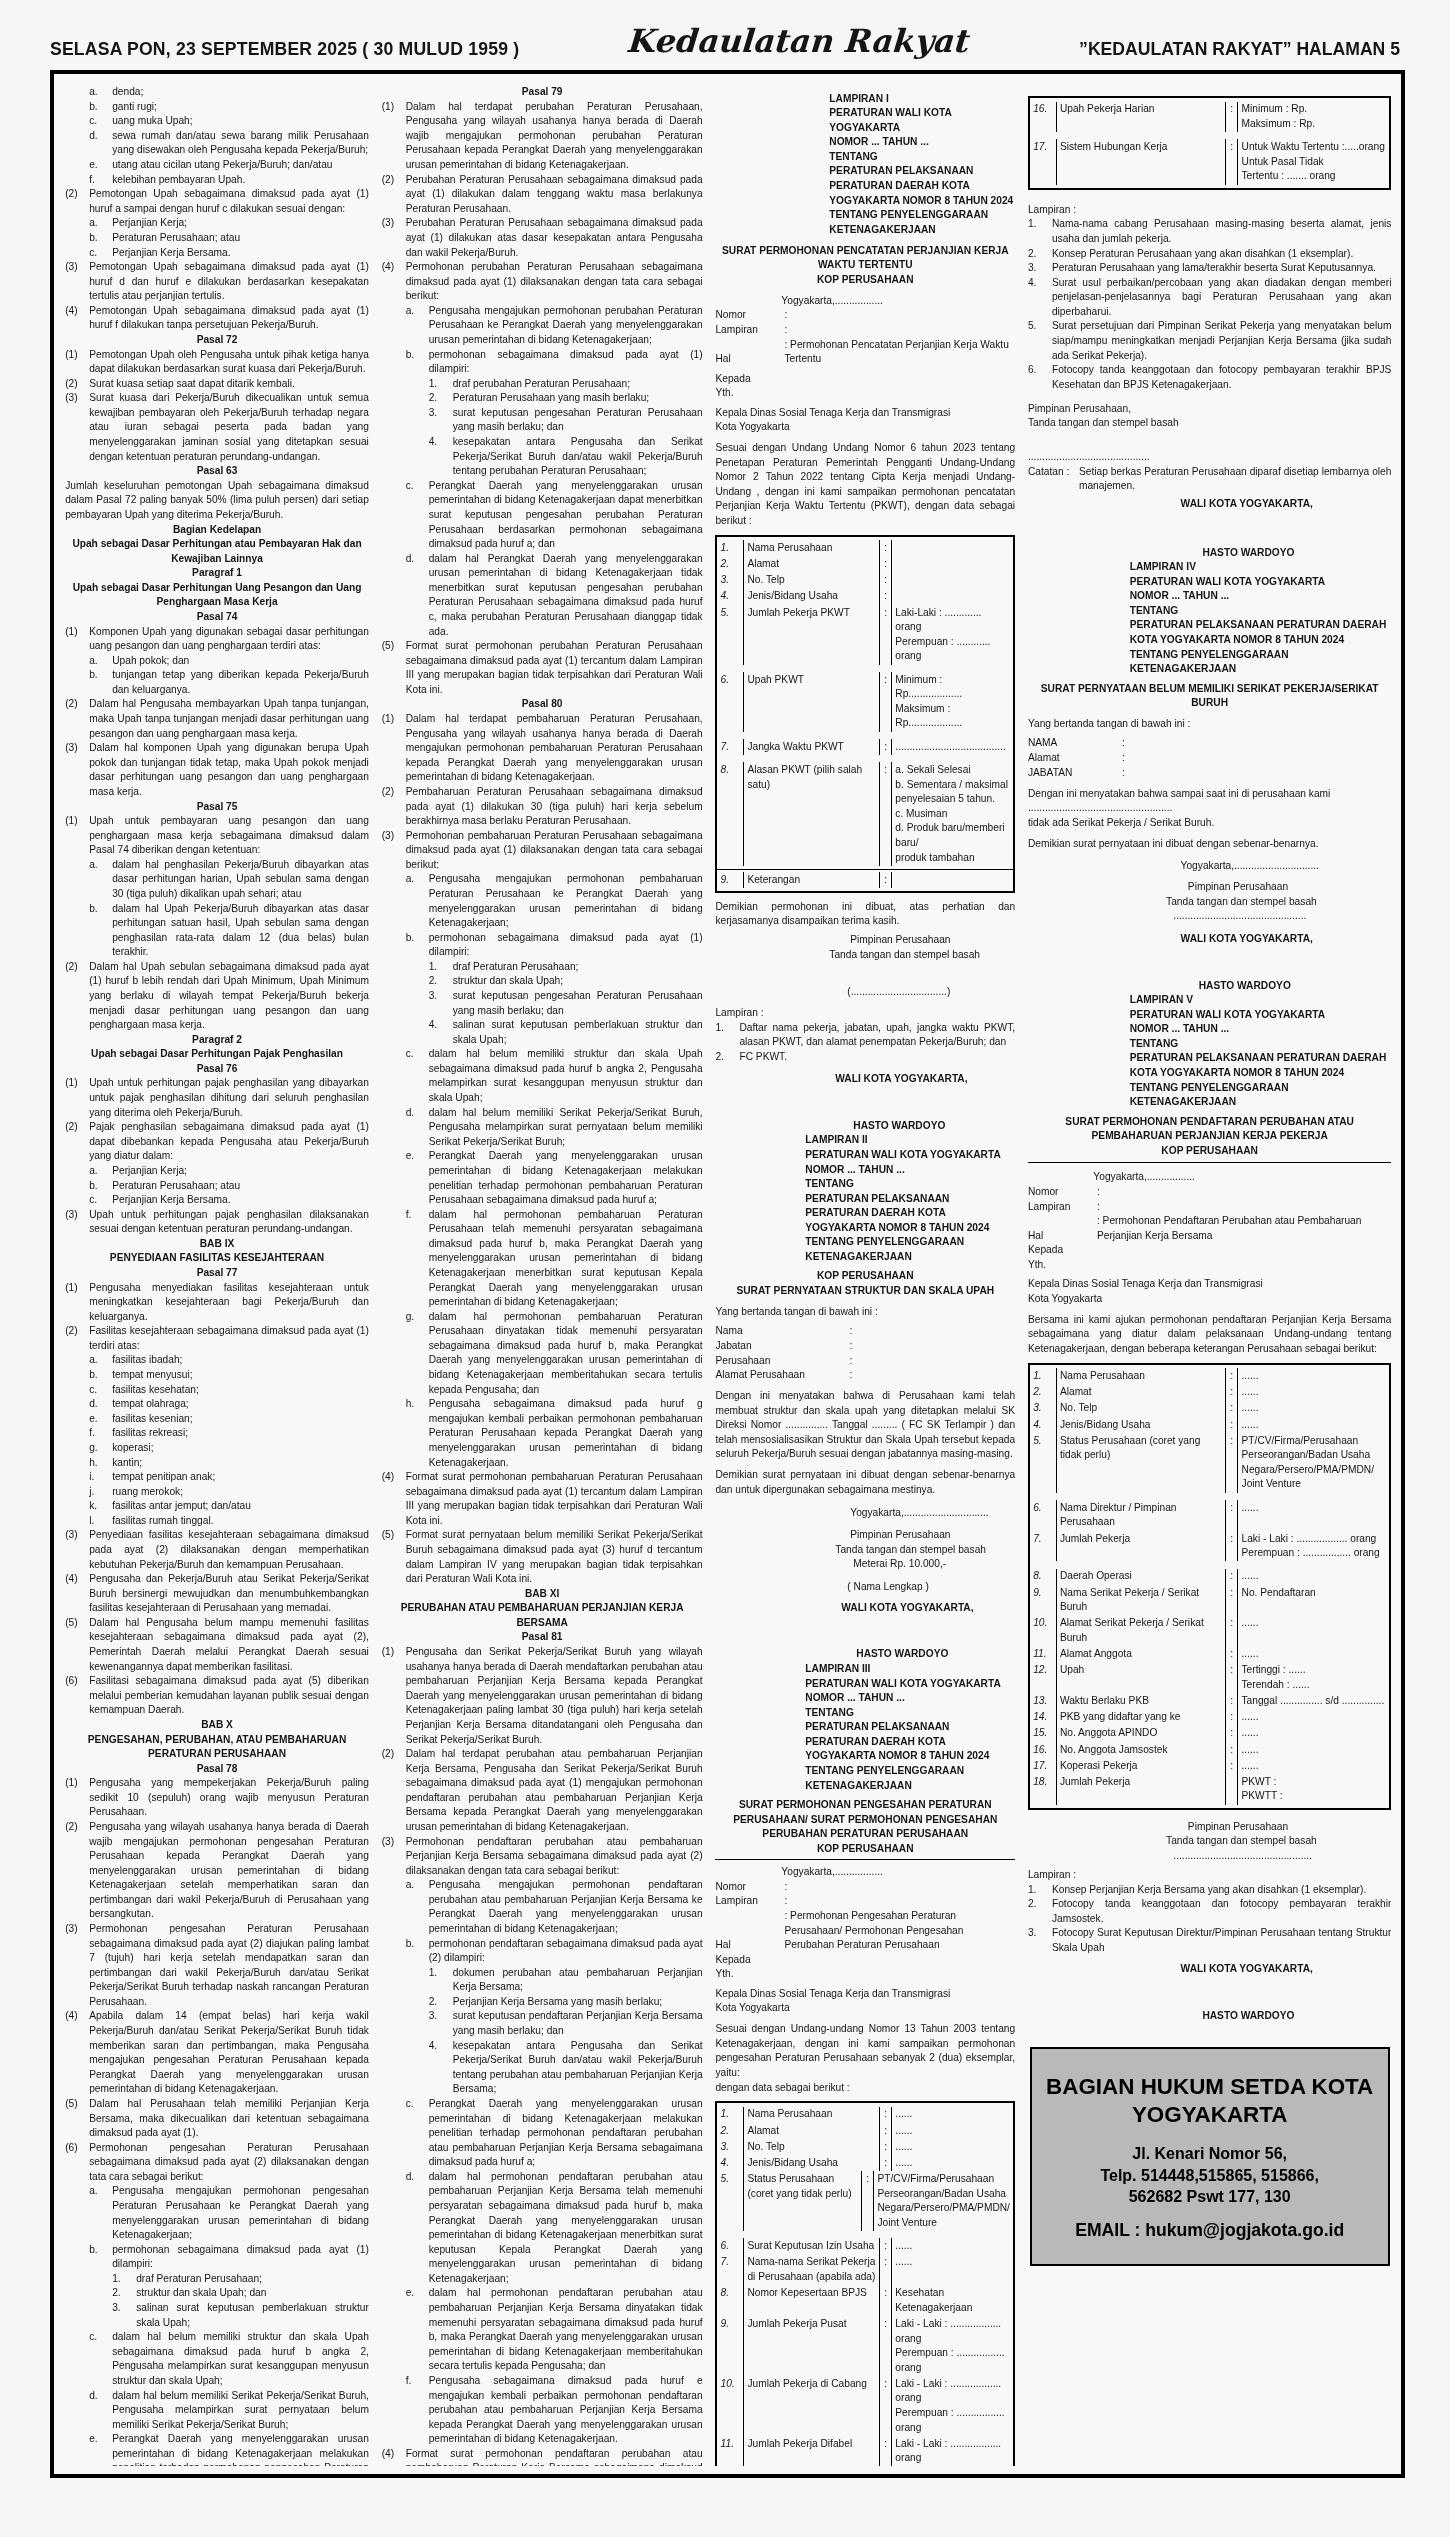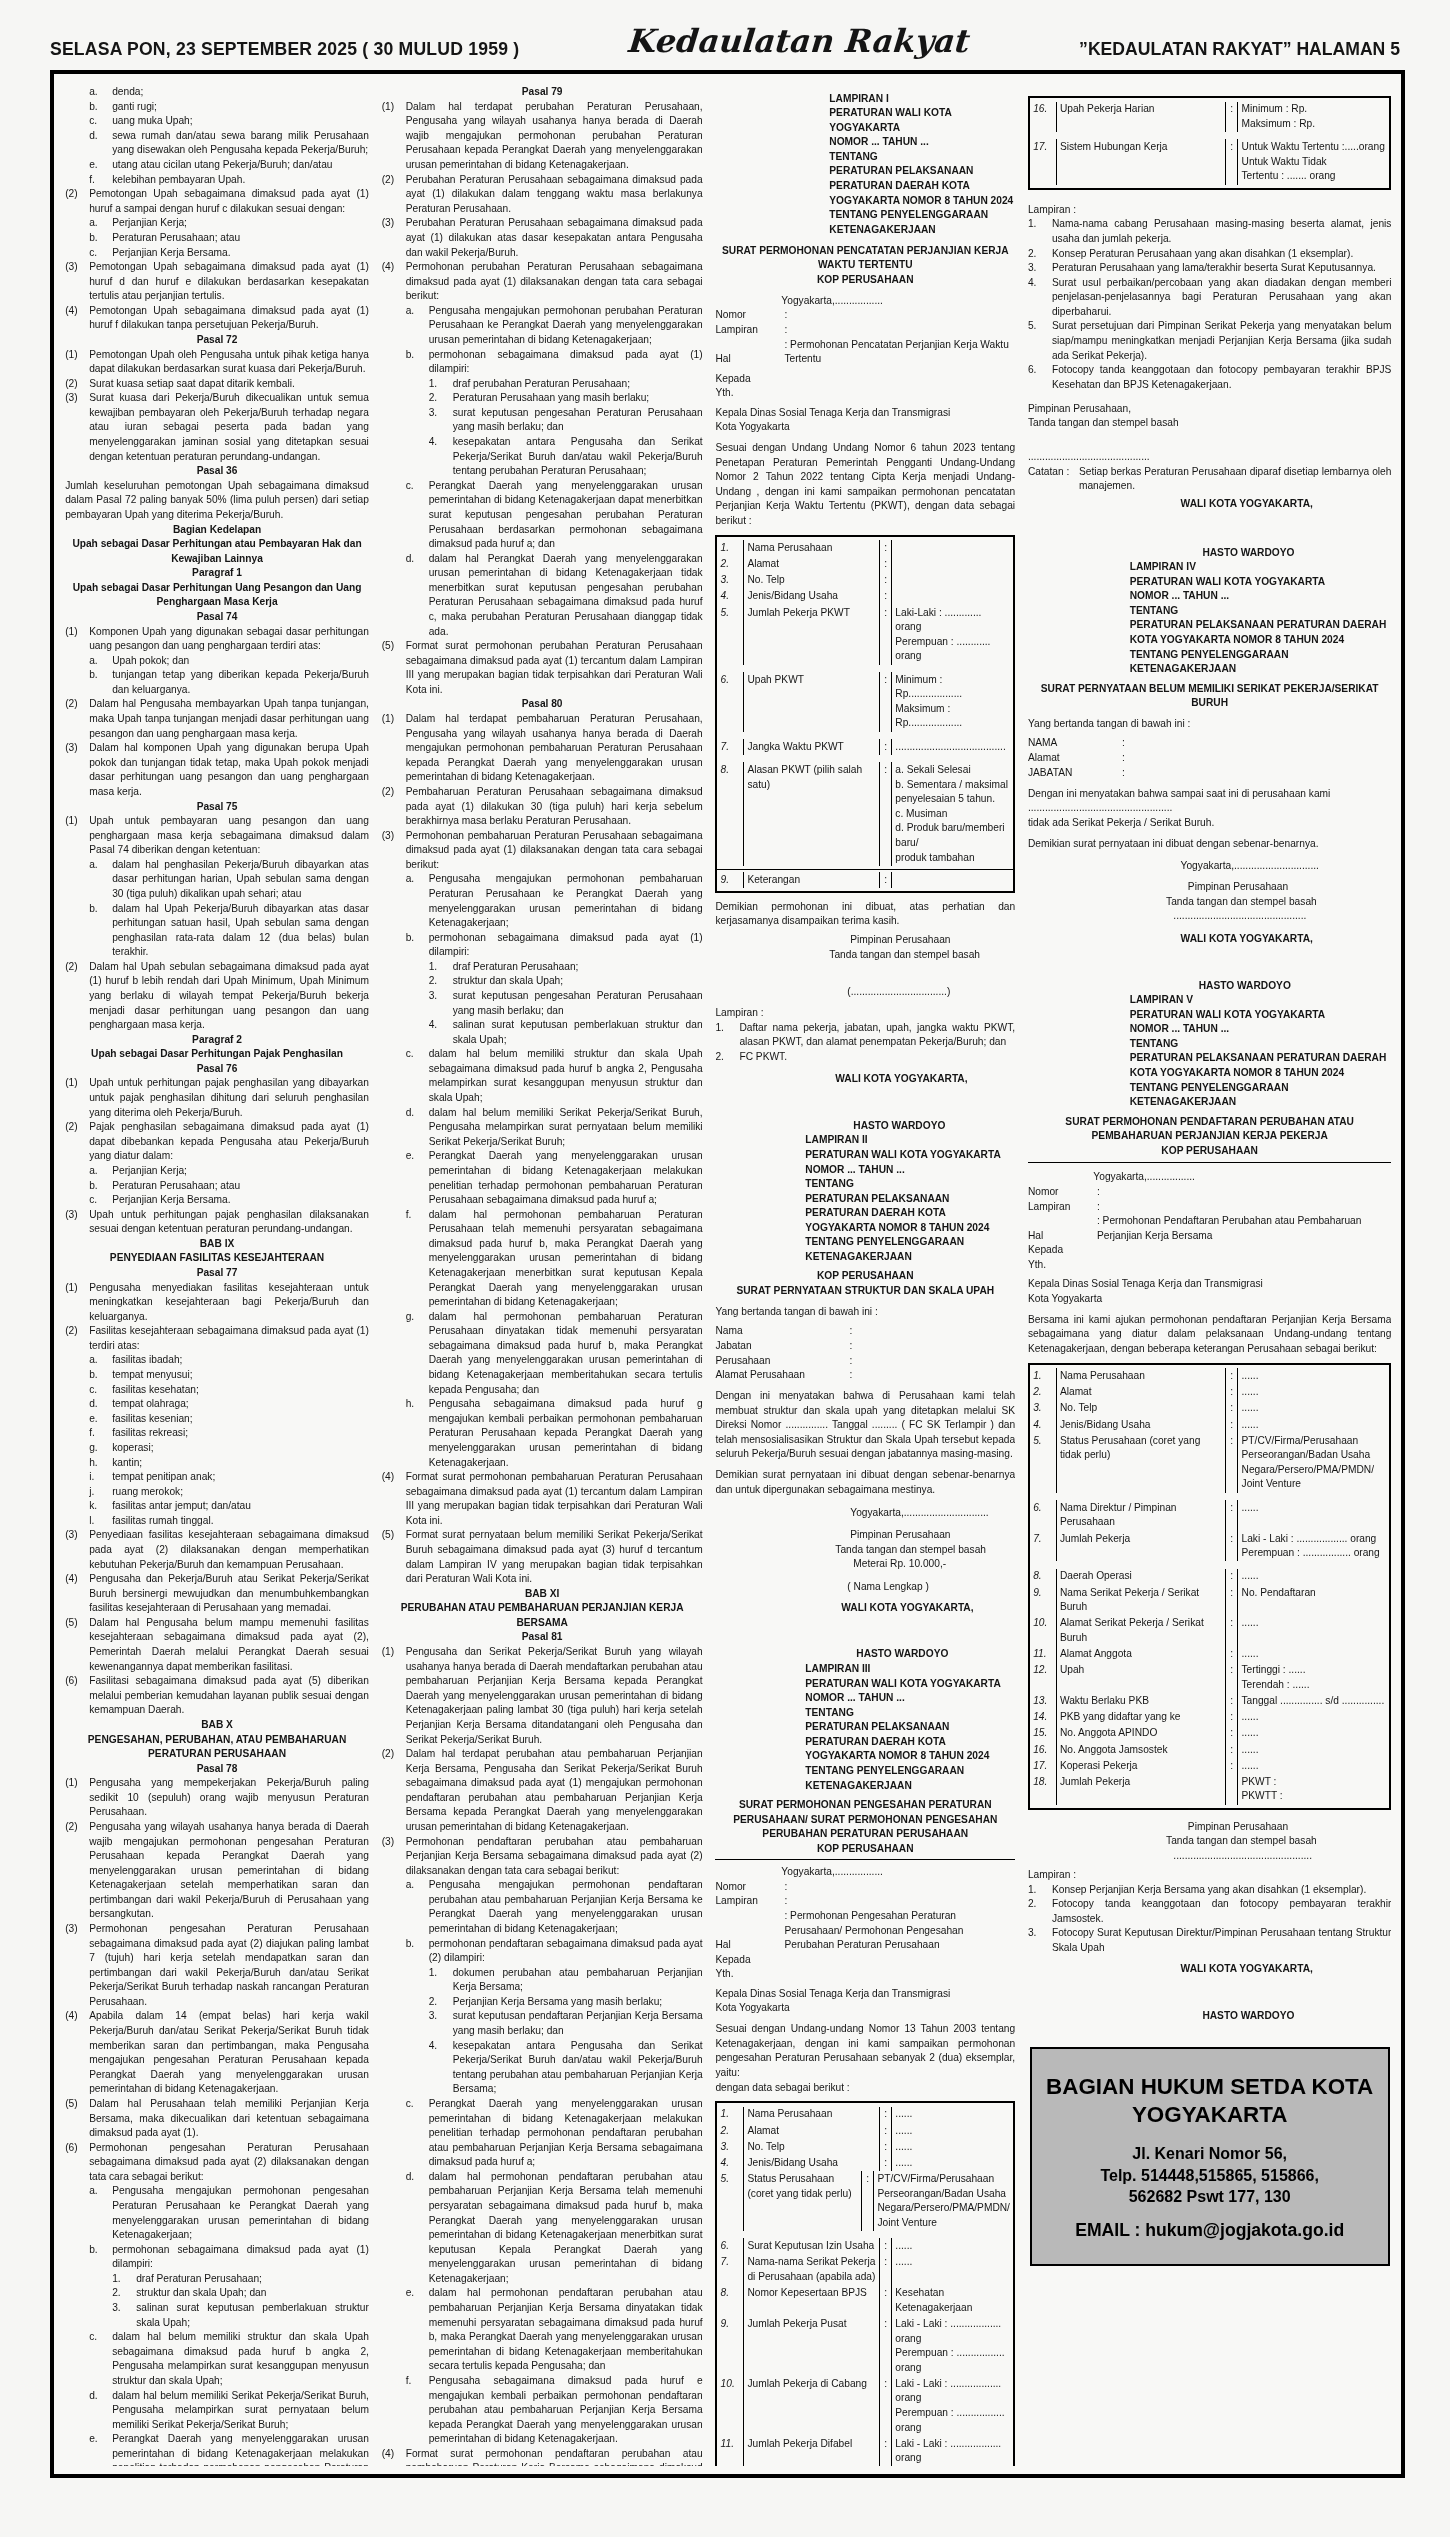--- a/index.html
+++ b/index.html
@@ -71,21 +71,21 @@
         <div class="p l1"><span class="num">(2)</span><span class="tx">Pemotongan Upah sebagaimana dimaksud pada ayat (1) huruf a sampai dengan huruf c dilakukan sesuai dengan:</span></div>
         <div class="p l2"><span class="num">a.</span><span class="tx">Perjanjian Kerja;</span></div>
         <div class="p l2"><span class="num">b.</span><span class="tx">Peraturan Perusahaan; atau</span></div>
         <div class="p l2"><span class="num">c.</span><span class="tx">Perjanjian Kerja Bersama.</span></div>
         <div class="p l1"><span class="num">(3)</span><span class="tx">Pemotongan Upah sebagaimana dimaksud pada ayat (1) huruf d dan huruf e dilakukan berdasarkan kesepakatan tertulis atau perjanjian tertulis.</span></div>
         <div class="p l1"><span class="num">(4)</span><span class="tx">Pemotongan Upah sebagaimana dimaksud pada ayat (1) huruf f dilakukan tanpa persetujuan Pekerja/Buruh.</span></div>
         <div class="h">Pasal 72</div>
         <div class="p l1"><span class="num">(1)</span><span class="tx">Pemotongan Upah oleh Pengusaha untuk pihak ketiga hanya dapat dilakukan berdasarkan surat kuasa dari Pekerja/Buruh.</span></div>
         <div class="p l1"><span class="num">(2)</span><span class="tx">Surat kuasa setiap saat dapat ditarik kembali.</span></div>
         <div class="p l1"><span class="num">(3)</span><span class="tx">Surat kuasa dari Pekerja/Buruh dikecualikan untuk semua kewajiban pembayaran oleh Pekerja/Buruh terhadap negara atau iuran sebagai peserta pada badan yang menyelenggarakan jaminan sosial yang ditetapkan sesuai dengan ketentuan peraturan perundang-undangan.</span></div>
-        <div class="h">Pasal 36</div>
+        <div class="h">Pasal 63</div>
         <div class="pl">Jumlah keseluruhan pemotongan Upah sebagaimana dimaksud dalam Pasal 72 paling banyak 50% (lima puluh persen) dari setiap pembayaran Upah yang diterima Pekerja/Buruh.</div>
         <div class="h">Bagian Kedelapan</div>
         <div class="h">Upah sebagai Dasar Perhitungan atau Pembayaran Hak dan Kewajiban Lainnya</div>
         <div class="h">Paragraf 1</div>
         <div class="h">Upah sebagai Dasar Perhitungan Uang Pesangon dan Uang Penghargaan Masa Kerja</div>
         <div class="h">Pasal 74</div>
         <div class="p l1"><span class="num">(1)</span><span class="tx">Komponen Upah yang digunakan sebagai dasar perhitungan uang pesangon dan uang penghargaan terdiri atas:</span></div>
         <div class="p l2"><span class="num">a.</span><span class="tx">Upah pokok; dan</span></div>
         <div class="p l2"><span class="num">b.</span><span class="tx">tunjangan tetap yang diberikan kepada Pekerja/Buruh dan keluarganya.</span></div>
         <div class="p l1"><span class="num">(2)</span><span class="tx">Dalam hal Pengusaha membayarkan Upah tanpa tunjangan, maka Upah tanpa tunjangan menjadi dasar perhitungan uang pesangon dan uang penghargaan masa kerja.</span></div>
@@ -507,21 +507,21 @@
               <div>Minimum   : Rp.</div>
               <div>Maksimum : Rp.</div>
             </div>
           </div>
           <div class="trow g">
             <div class="tn">17.</div>
             <div class="tk">Sistem Hubungan Kerja</div>
             <div class="tc">:</div>
             <div class="tv">
               <div>Untuk Waktu Tertentu :.....orang</div>
-              <div>Untuk Waktu Tidak</div>
+              <div>Untuk Pasal Tidak</div>
               <div>Tertentu : ....... orang</div>
             </div>
           </div>
         </div>
         <div class="sp" style="height: 6.4px;"></div>
         <div class="ln ">Lampiran :</div>
         <div class="p l1"><span class="num">1.</span><span class="tx">Nama-nama cabang Perusahaan masing-masing beserta alamat, jenis usaha dan jumlah pekerja.</span></div>
         <div class="p l1"><span class="num">2.</span><span class="tx">Konsep Peraturan Perusahaan yang akan disahkan (1 eksemplar).</span></div>
         <div class="p l1"><span class="num">3.</span><span class="tx">Peraturan Perusahaan yang lama/terakhir beserta Surat Keputusannya.</span></div>
         <div class="p l1"><span class="num">4.</span><span class="tx">Surat usul perbaikan/percobaan yang akan diadakan dengan memberi penjelasan-penjelasannya bagi Peraturan Perusahaan yang akan diperbaharui.</span></div>

